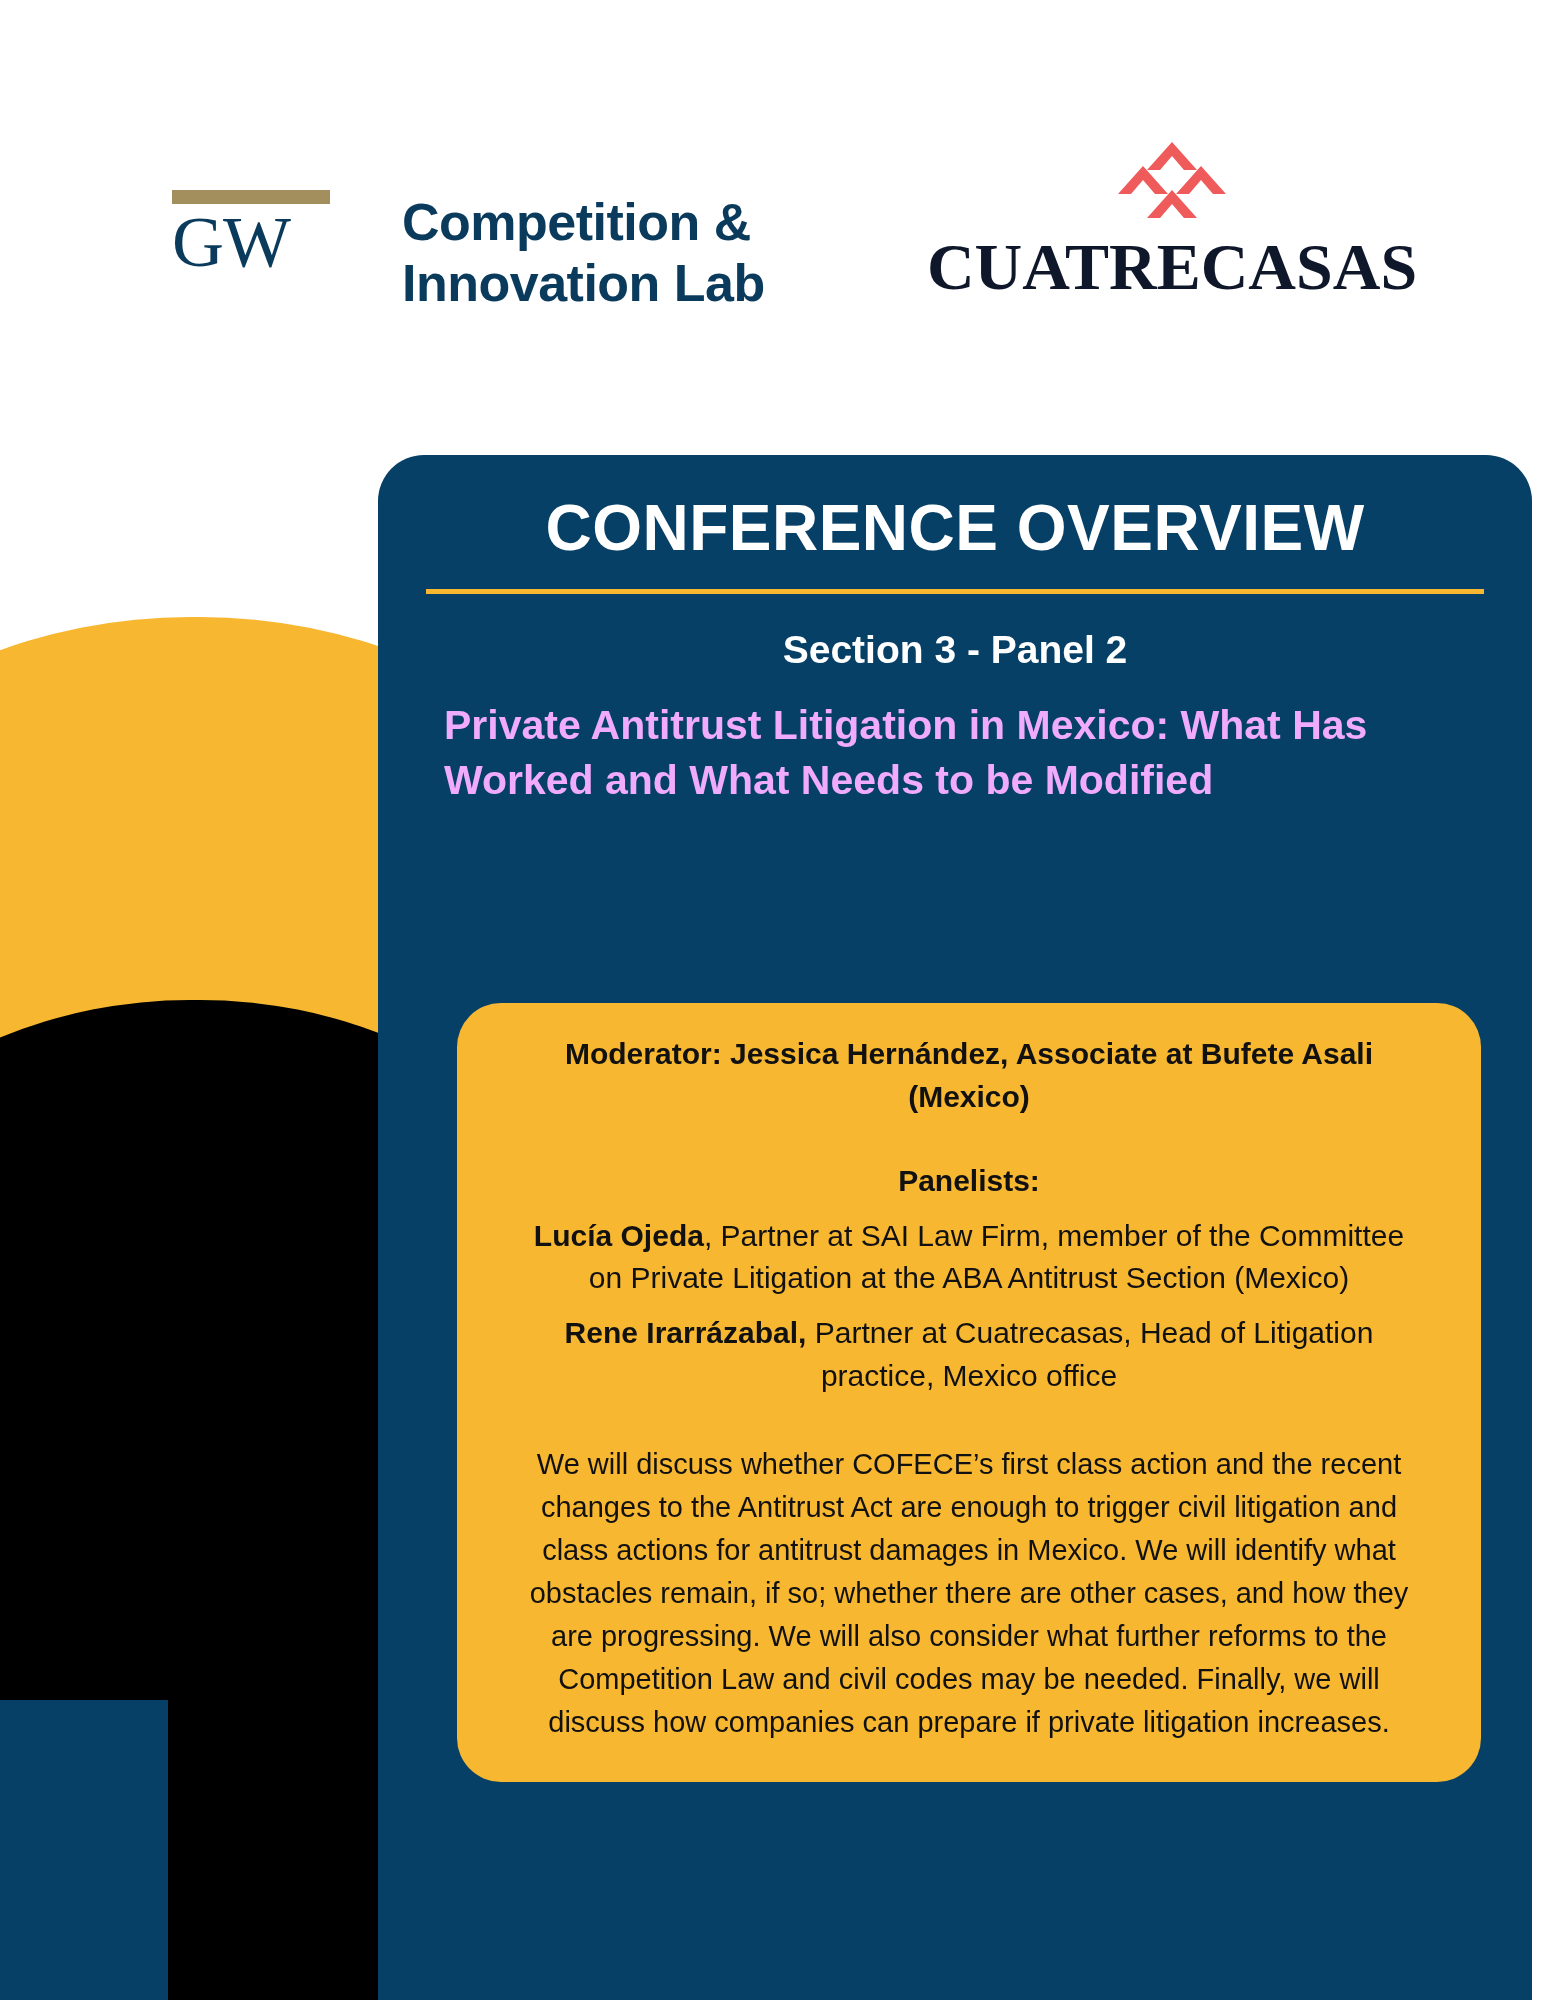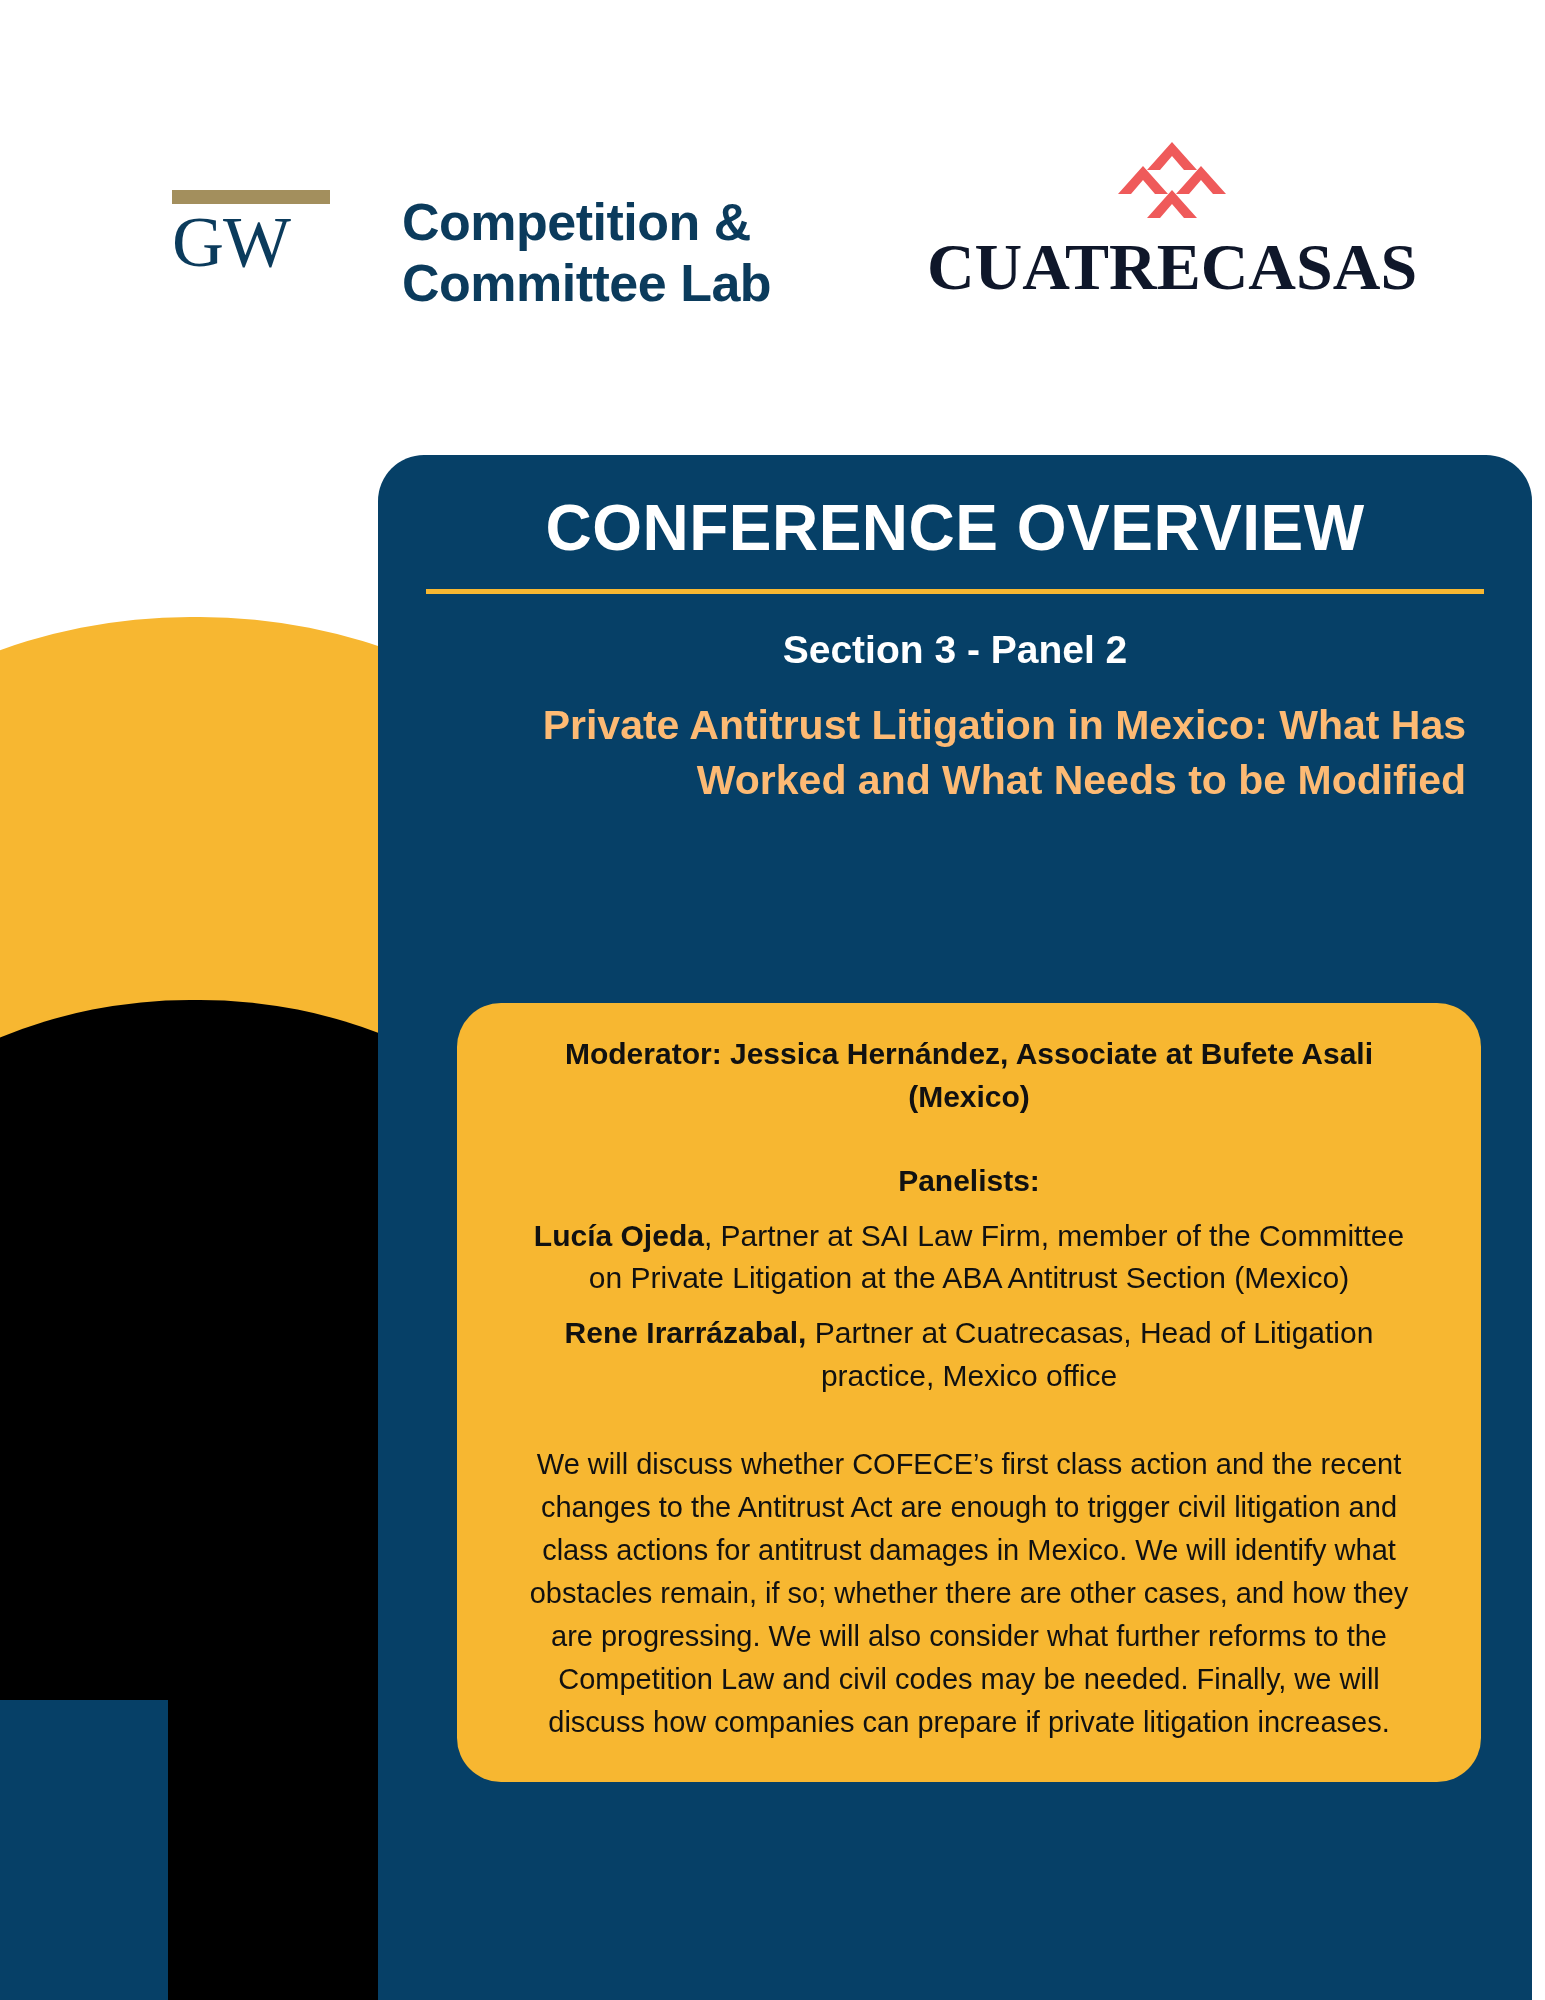--- a/index.html
+++ b/index.html
@@ -164,22 +164,22 @@
   }
   .section-label {
     margin: 34px 0 0 0;
     text-align: center;
     color: #ffffff;
     font-size: 39px;
     font-weight: 700;
   }
   .panel-title {
     margin: 26px 46px 0 46px;
-    text-align: right;
-    color: #fdba74;
+    text-align: left;
+    color: #f0abfc;
     font-size: 41px;
     font-weight: 700;
     line-height: 1.33;
   }
 
   
   .gold-card {
     position: absolute;
     left: 457px;
     top: 1003px;
@@ -235,21 +235,21 @@
 
   <div class="logo-bar">
 
     <div class="gw-logo">
       <div class="gw-rule"></div>
       <div class="gw-letters">GW</div>
     </div>
 
     <div class="cil-name">
       <div>Competition &amp;</div>
-      <div>Committee Lab</div>
+      <div>Innovation Lab</div>
     </div>
 
     <div class="cuatrecasas">
       <svg class="cc-mark" viewBox="0 0 118 86">
         <g fill="#ef5a5a">
           <polygon points="59,2 84,30 71,30 59,16 47,30 34,30"></polygon>
           <polygon points="30,26 55,54 42,54 30,40 18,54 5,54"></polygon>
           <polygon points="88,26 113,54 100,54 88,40 76,54 63,54"></polygon>
           <polygon points="59,50 84,78 71,78 59,64 47,78 34,78"></polygon>
         </g>

